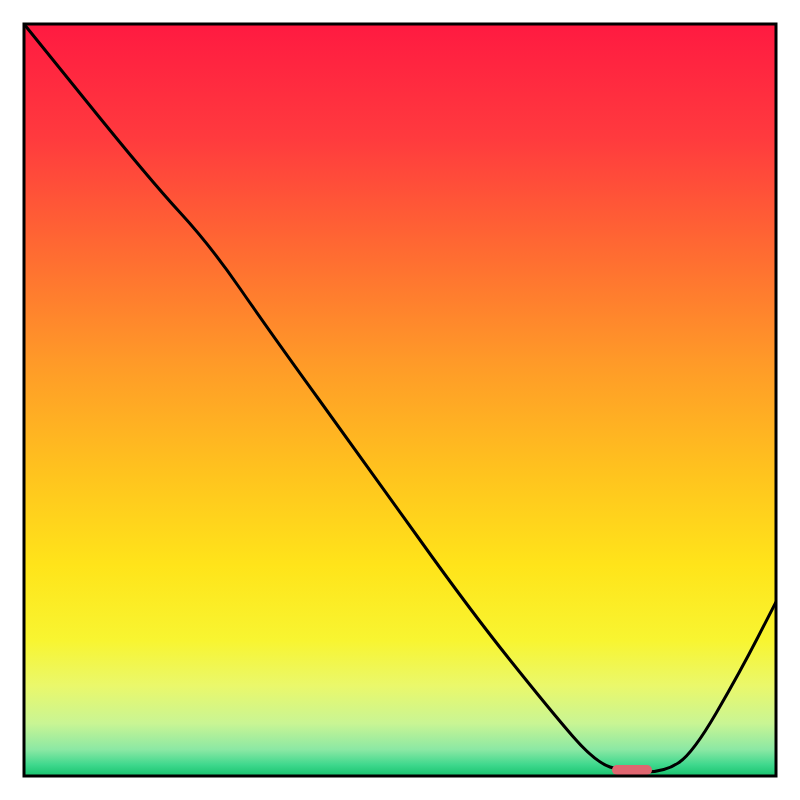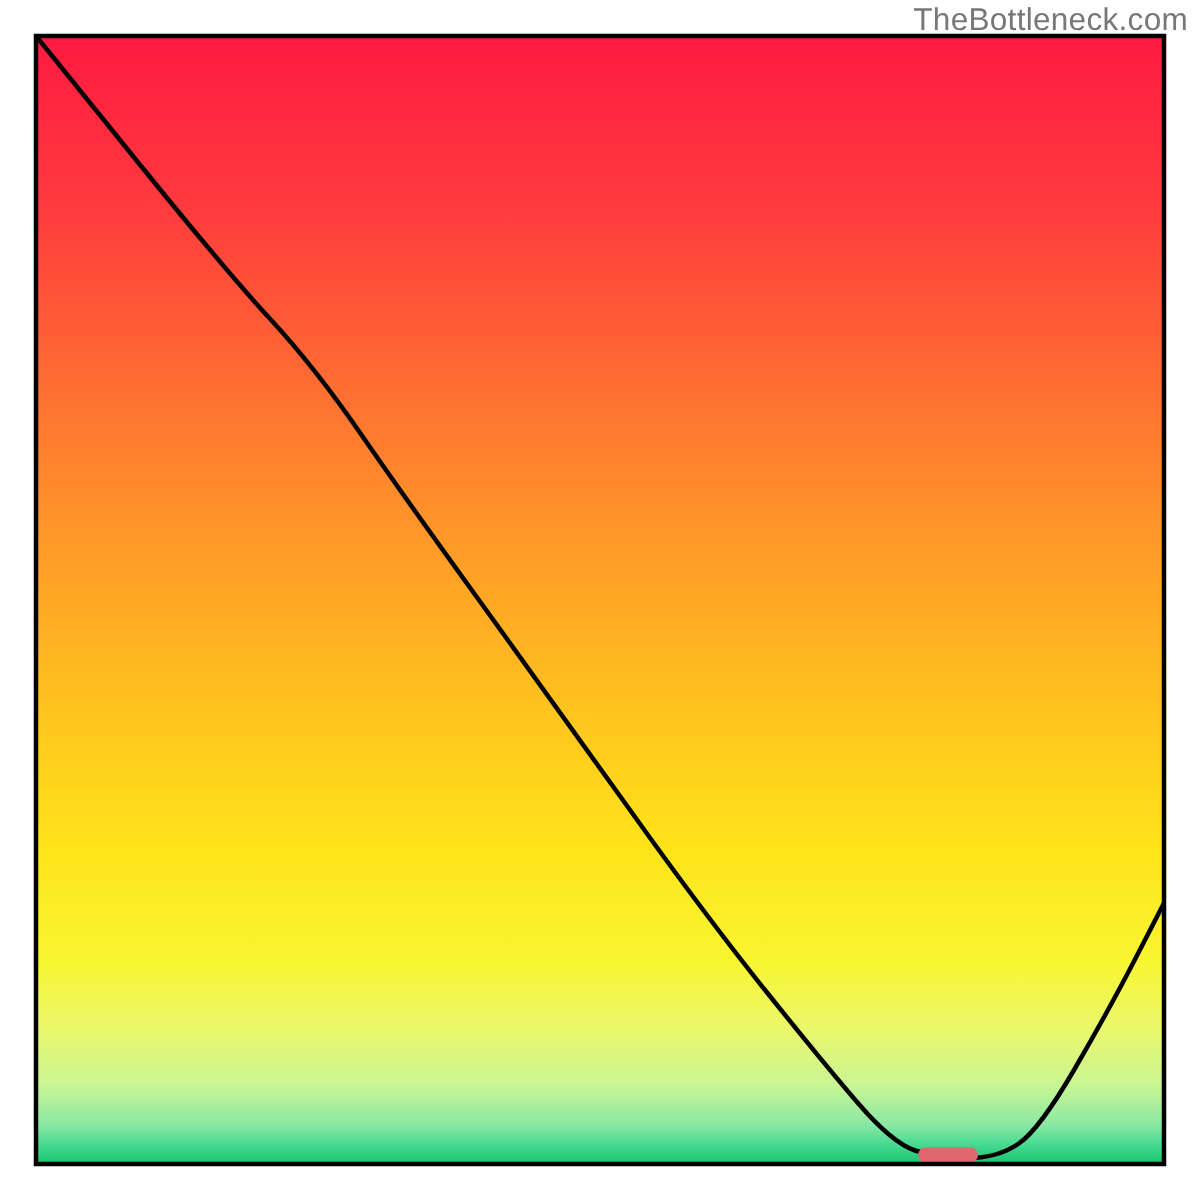--- a/index.html
+++ b/index.html
@@ -26,21 +26,20 @@
     z-index: 10;
   }
   svg.plot {
     display: block;
   }
 </style>
 </head>
 <body>
 
 <div class="chart-container">
-  <div class="watermark">TheBottleneck.com</div>
 
   <svg class="plot" width="800" height="800" viewBox="0 0 800 800">
     <defs>
       <linearGradient id="bg-grad" x1="0" y1="0" x2="0" y2="1">
         <stop id="g0" offset="0%" stop-color="#ff1a41"></stop>
         <stop id="g1" offset="15%" stop-color="#ff3a3e"></stop>
         <stop id="g2" offset="30%" stop-color="#ff6a32"></stop>
         <stop id="g3" offset="45%" stop-color="#ff9a28"></stop>
         <stop id="g4" offset="60%" stop-color="#ffc41e"></stop>
         <stop id="g5" offset="72%" stop-color="#ffe41a"></stop>

